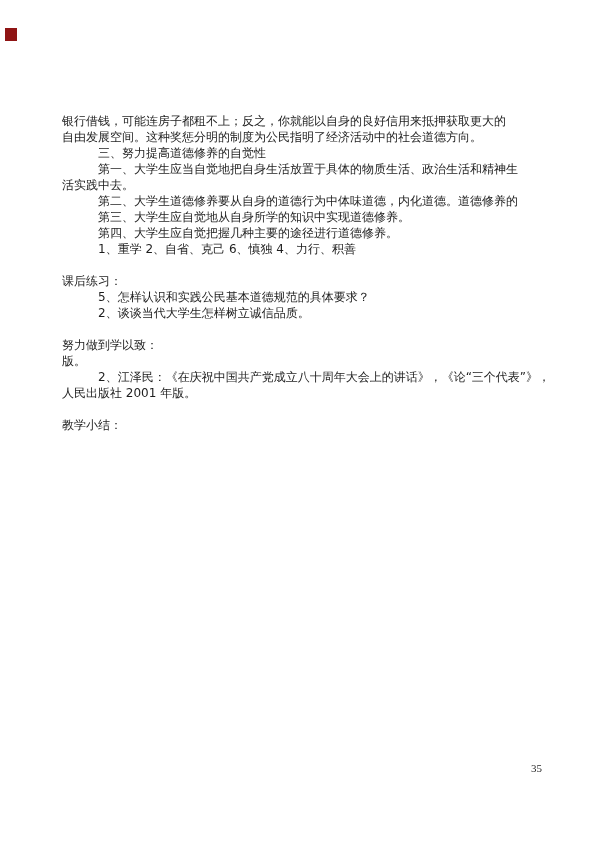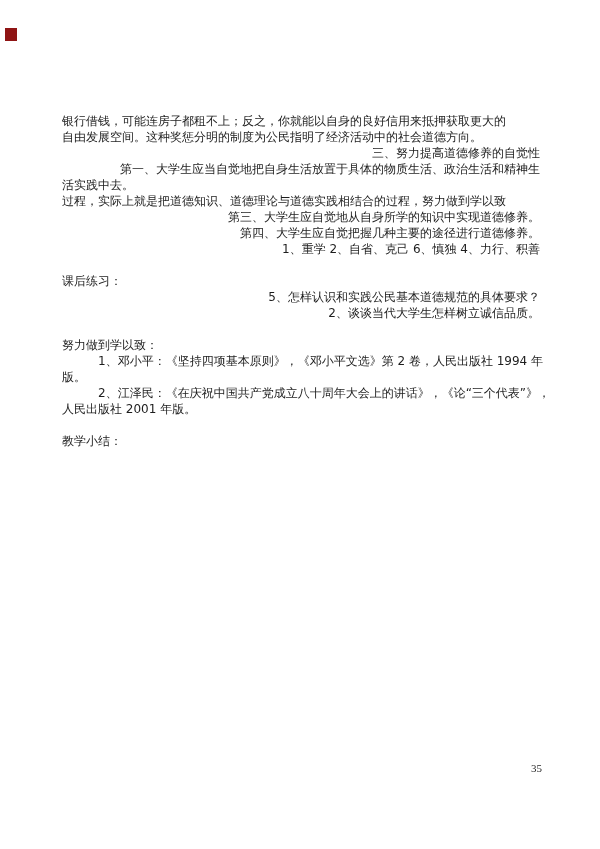--- a/index.html
+++ b/index.html
@@ -36,21 +36,20 @@
     line-height: 16px;
     font-weight: 400;
     letter-spacing: 0px;
   }
   .text-block .line {
     min-height: 16px;
     white-space: nowrap;
   }
   .text-block .line.ind {
     padding-left: 36px;
-    text-align: right;
   }
   .page-number {
     position: absolute;
     left: 512px;
     top: 762px;
     width: 30px;
     text-align: right;
     font-family: "Liberation Serif", "DejaVu Serif", serif;
     font-size: 11px;
     color: #2a2a2a;
@@ -60,31 +59,30 @@
 <body>
 
 <div class="doc-page" style="background: rgb(255, 255, 255);">
   <div class="watermark" style="background: rgb(143, 20, 20);"></div>
   <div class="text-block" style="color: rgb(29, 29, 29);">
       <div class="line">银行借钱，可能连房子都租不上；反之，你就能以自身的良好信用来抵押获取更大的</div>
       <div class="line">自由发展空间。这种奖惩分明的制度为公民指明了经济活动中的社会道德方向。</div>
       <div class="line ind">三、努力提高道德修养的自觉性</div>
       <div class="line ind">第一、大学生应当自觉地把自身生活放置于具体的物质生活、政治生活和精神生</div>
       <div class="line">活实践中去。</div>
-      <div class="line">过程，实际上就是把道德知识、道德理论与道德实践相结合的过程，努力做到学以致</div>
+      <div class="line ind">第二、大学生道德修养要从自身的道德行为中体味道德，内化道德。道德修养的</div>
       <div class="line ind">第三、大学生应自觉地从自身所学的知识中实现道德修养。</div>
       <div class="line ind">第四、大学生应自觉把握几种主要的途径进行道德修养。</div>
       <div class="line ind">1、重学 2、自省、克己 6、慎独 4、力行、积善</div>
       <div class="line"></div>
       <div class="line">课后练习：</div>
       <div class="line ind">5、怎样认识和实践公民基本道德规范的具体要求？</div>
       <div class="line ind">2、谈谈当代大学生怎样树立诚信品质。</div>
       <div class="line"></div>
       <div class="line">努力做到学以致：</div>
-      <div class="line ind">1、邓小平：《坚持四项基本原则》，《邓小平文选》第 2 卷，人民出版社 1994 年</div>
       <div class="line">版。</div>
       <div class="line ind">2、江泽民：《在庆祝中国共产党成立八十周年大会上的讲话》，《论“三个代表”》，</div>
       <div class="line">人民出版社 2001 年版。</div>
       <div class="line"></div>
       <div class="line">教学小结：</div>
     </div>
   <div class="page-number">35</div>
 </div>
 
 </body></html>

